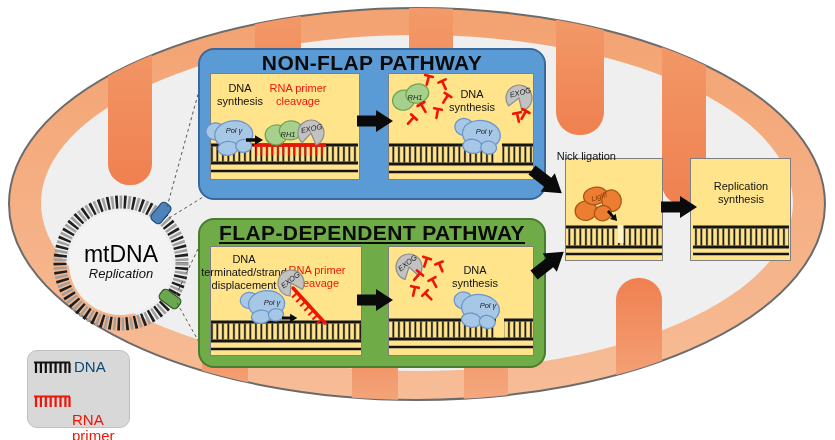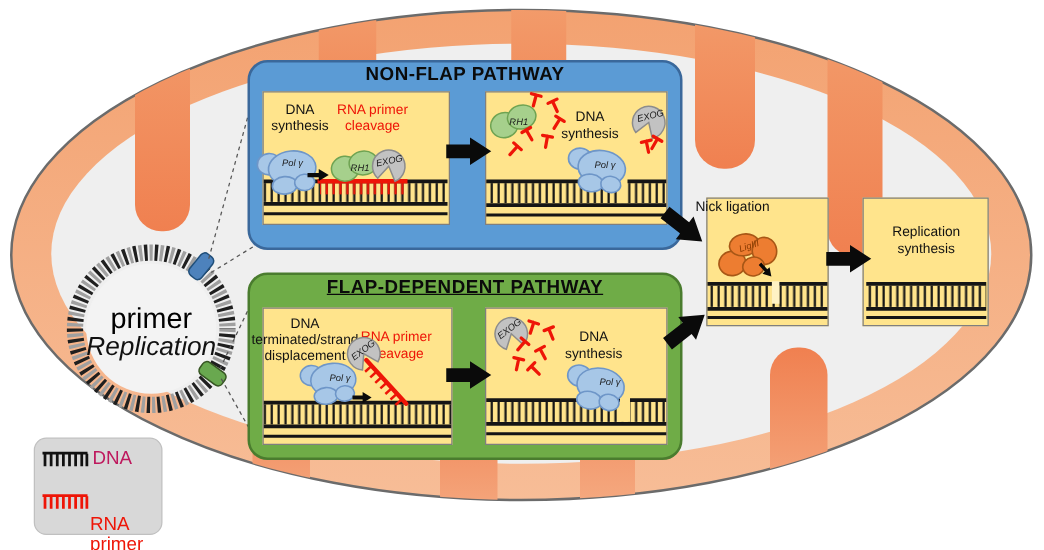--- a/index.html
+++ b/index.html
@@ -4,31 +4,31 @@
 <style>
   html,body{margin:0;padding:0;background:#fff;}
   .scene{position:relative;width:835px;height:440px;overflow:hidden;background:#fff;
          font-family:"Liberation Sans",sans-serif;}
   .layer{position:absolute;left:0;top:0;width:835px;height:440px;}
   svg{display:block;}
   .panel{position:absolute;border-radius:16px;}
   .panel.blue{left:198px;top:48px;width:348px;height:152px;background:#5B9BD5;border:2px solid #3A689B;box-sizing:border-box;}
   .panel.green{left:198px;top:218px;width:348px;height:150px;background:#6FAC47;border:2px solid #4A7C2E;box-sizing:border-box;}
   .ybox{position:absolute;background:#FFE48C;border:1px solid #7F7F7F;box-sizing:border-box;}
-  .title{position:absolute;width:348px;text-align:center;font-weight:700;font-size:15px;
+  .title{position:absolute;width:348px;text-align:center;font-weight:700;font-size:21px;
          letter-spacing:.4px;color:#0b0b0b;line-height:1;}
   .lbl{position:absolute;font-size:11px;line-height:1.18;color:#121212;text-align:center;}
   .lbl.red{color:#EE1507;}
   .mtdna-title{position:absolute;left:58px;top:243px;width:126px;text-align:center;
                font-size:23px;color:#000;line-height:1;}
   .mtdna-sub{position:absolute;left:58px;top:267px;width:126px;text-align:center;
-             font-style:italic;font-size:21px;color:#111;line-height:1;}
+             font-style:italic;font-size:13px;color:#111;line-height:1;}
   .legend{position:absolute;left:27px;top:350px;width:103px;height:78px;background:#D8D8D8;
           border:1px solid #C0C0C0;border-radius:10px;box-sizing:border-box;}
-  .legend-dna{position:absolute;left:74px;top:358px;font-size:15px;color:#be185d;}
+  .legend-dna{position:absolute;left:74px;top:358px;font-size:15px;color:#0c4a6e;}
   .legend-rna{position:absolute;left:72px;top:384px;width:58px;font-size:15px;line-height:1.05;color:#EE1507;margin-top:28px;}
 </style>
 </head>
 <body>
 
 <div class="scene">
 
   <svg class="layer" width="835" height="440" viewBox="0 0 835 440">
     <defs>
       <linearGradient id="memG" x1="0" y1="0" x2="0" y2="1">
@@ -100,24 +100,24 @@
   <div class="ybox" style="left:388px;top:246px;width:146px;height:110px;"></div>
   <div class="ybox" style="left:565px;top:158px;width:98px;height:103px;"></div>
   <div class="ybox" style="left:690px;top:158px;width:101px;height:103px;"></div>
 
   <div class="lbl" style="left:208px;top:82px;width:64px;">DNA synthesis</div>
   <div class="lbl red" style="left:262px;top:82px;width:72px;">RNA primer cleavage</div>
   <div class="lbl" style="left:440px;top:88px;width:64px;">DNA synthesis</div>
   <div class="lbl" style="left:200px;top:253px;width:88px;">DNA terminated/strand displacement</div>
   <div class="lbl red" style="left:281px;top:264px;width:72px;">RNA primer cleavage</div>
   <div class="lbl" style="left:443px;top:264px;width:64px;">DNA synthesis</div>
-  <div class="lbl" style="left:556px;top:160px;width:60px;">Nick ligation</div>
+  <div class="lbl" style="left:556px;top:150px;width:60px;text-align:right;">Nick ligation</div>
   <div class="lbl" style="left:701px;top:180px;width:80px;">Replication synthesis</div>
 
-  <div class="mtdna-title">primer</div>
+  <div class="mtdna-title">mtDNA</div>
   <div class="mtdna-sub">Replication</div>
 
   <div class="legend"></div>
   <div class="legend-dna">DNA</div>
   <div class="legend-rna">RNA primer</div>
 
   <svg class="layer" width="835" height="440" viewBox="0 0 835 440" style="pointer-events:none;">
     <defs>
       <pattern id="rg" width="5.5" height="4" patternUnits="userSpaceOnUse">
         <rect x="2" y="0" width="1.8" height="4" fill="#151515"></rect>

